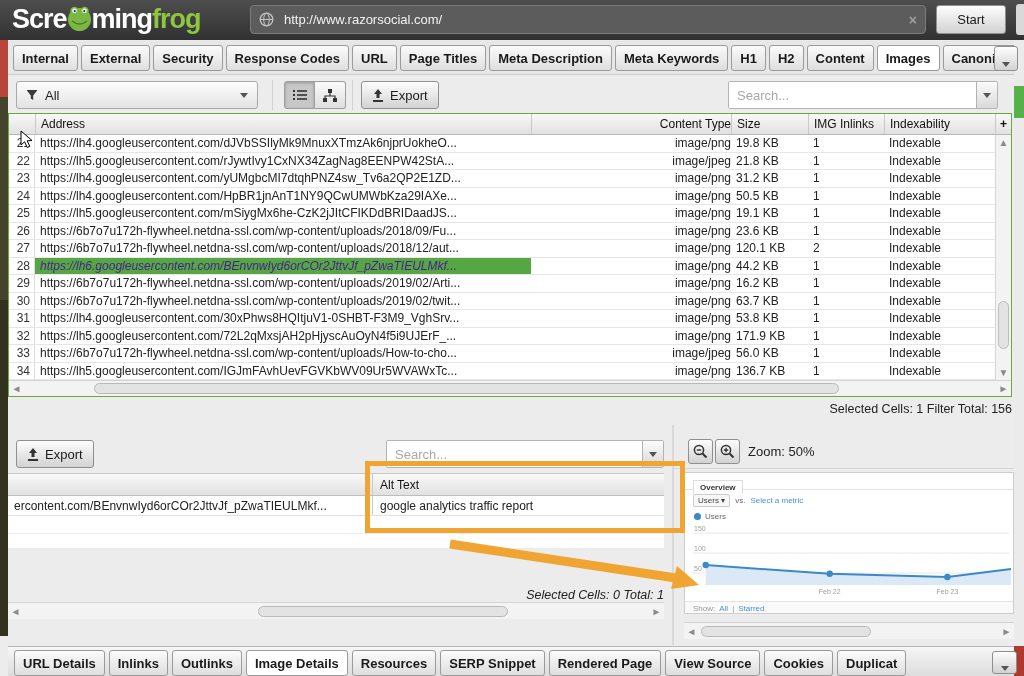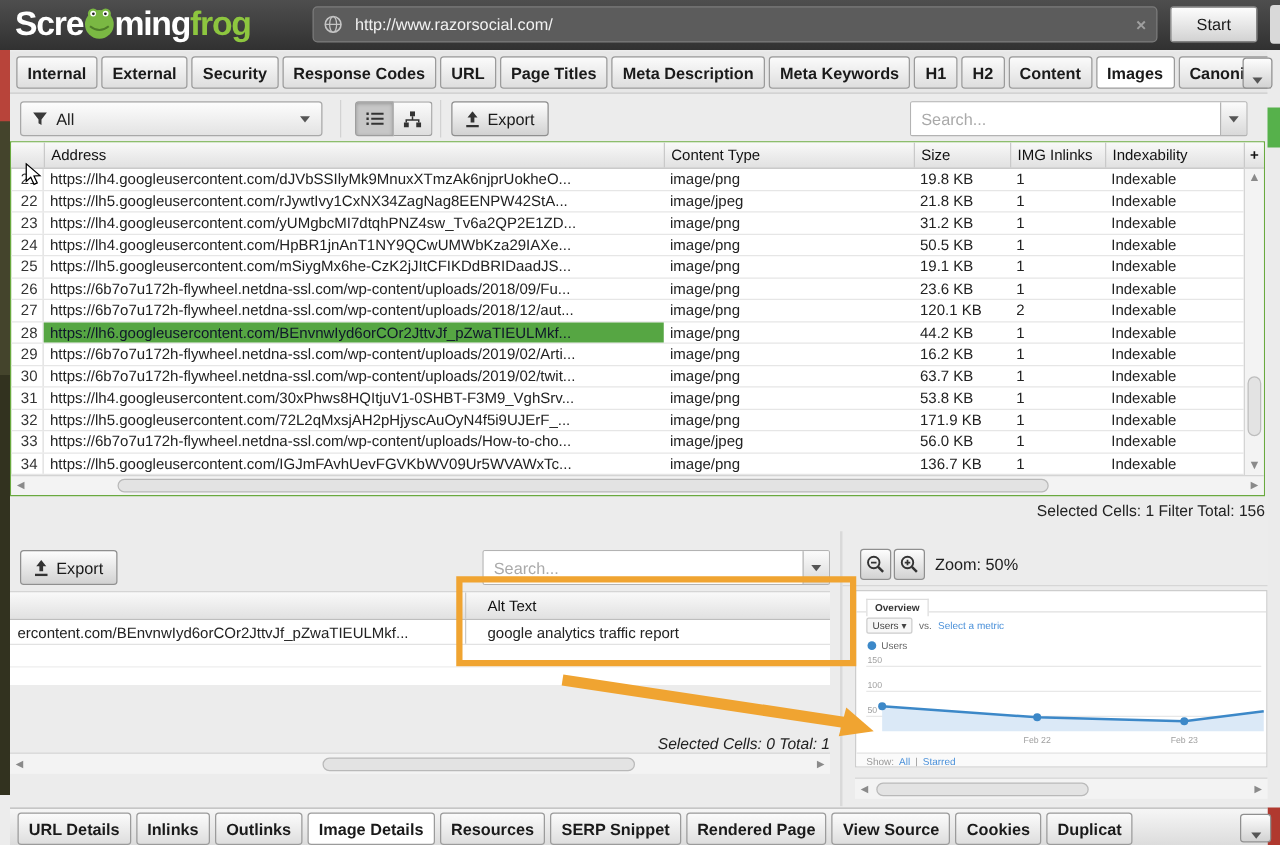--- a/index.html
+++ b/index.html
@@ -64,47 +64,47 @@
   .search-main{left:728px;top:81px;width:270px;}
   .search-bl{left:386px;top:440px;width:278px;}
 
   
   .main-table{position:absolute;left:8px;top:113px;width:1004px;height:284px;background:#fff;
     border:1px solid #69a93f;z-index:2;}
   .thead{height:21px;display:flex;background:linear-gradient(#f9f9f9,#e1e1e1);
     border-bottom:1px solid #b9b9b9;font-size:12px;color:#111;}
   .hc{padding:3px 0 0 5px;border-left:1px solid #c9c9c9;overflow:hidden;white-space:nowrap;}
   .hc:first-child{border-left:none;}
-  .c-num{width:26px;}.c-addr{width:496px;}.c-type{width:200px;}.c-size{width:77px;}
+  .c-num{width:26px;}.c-addr{width:496px;}.c-type{width:200px;text-align:right;}.c-size{width:77px;}
   .c-in{width:76px;}.c-idx{width:111px;}
   .hc.c-plus{width:16px;text-align:center;font-weight:bold;padding-left:0;}
   .tbody{position:absolute;top:21px;left:0;width:986px;height:245px;overflow:hidden;}
   .trow{display:flex;height:17.5px;border-bottom:1px solid #e6e6e6;font-size:12px;color:#222;}
   .cell{padding:1px 0 0 5px;white-space:nowrap;overflow:hidden;}
   .cell.c-num{text-align:right;padding-right:4px;border-right:1px solid #ddd;color:#333;}
-  .cell.sel{background:#56a643;color:#0f172a;}
+  .cell.sel{background:#56a643;color:#4c1d95;font-style:italic;}
   .vscroll{position:absolute;right:0;top:21px;width:16px;height:245px;background:#f3f3f3;
     border-left:1px solid #d4d4d4;}
   .vthumb{position:absolute;left:2px;top:166px;width:11px;height:48px;background:#e3e3e3;
     border:1px solid #bdbdbd;border-radius:6px;}
   .hscroll{position:absolute;left:0;bottom:0;width:100%;height:16px;background:#f3f3f3;
     border-top:1px solid #d4d4d4;}
   .hthumb{position:absolute;top:2px;height:11px;background:#e3e3e3;border:1px solid #b9b9b9;border-radius:6px;}
   .arr{position:absolute;color:#8a8a8a;font-size:10px;line-height:15px;width:15px;text-align:center;}
   .status{position:absolute;font-size:12.5px;color:#222;text-align:right;z-index:2;}
 
   
   .pane-div{position:absolute;left:672px;top:425px;width:2px;height:220px;background:#d9d9d9;z-index:2;}
   .export-bl{position:absolute;left:16px;top:440px;}
   .bl-table{position:absolute;left:8px;top:473px;width:656px;height:75px;background:#fff;
     border-top:1px solid #c9c9c9;z-index:2;}
   .bl-head{height:22px;display:flex;background:linear-gradient(#f9f9f9,#e1e1e1);
     border-bottom:1px solid #bdbdbd;font-size:12px;color:#111;}
   .bl-c1{width:364px;padding:4px 0 0 6px;white-space:nowrap;overflow:hidden;}
-  .bl-c2{width:292px;padding:4px 0 0 17px;border-left:1px solid #c9c9c9;white-space:nowrap;overflow:hidden;}
+  .bl-c2{width:292px;padding:4px 0 0 7px;border-left:1px solid #c9c9c9;white-space:nowrap;overflow:hidden;}
   .bl-row{display:flex;height:20px;border-bottom:1px solid #e2e2e2;font-size:12px;color:#222;}
   .bl-row .bl-c1,.bl-row .bl-c2{padding-top:3px;}
   .bl-row2{height:18px;border-bottom:1px solid #eee;}
 
   
   .zoombtn{position:absolute;top:439px;width:25px;height:25px;display:flex;align-items:center;
     justify-content:center;z-index:2;}
   .zoom-label{position:absolute;left:748px;top:444px;font-size:13px;color:#222;z-index:2;}
   .rp-sep{position:absolute;left:674px;top:468px;width:340px;height:1px;background:#d6d6d6;z-index:2;}
   .ga-card{position:absolute;left:684px;top:472px;width:330px;height:142px;background:#fff;

